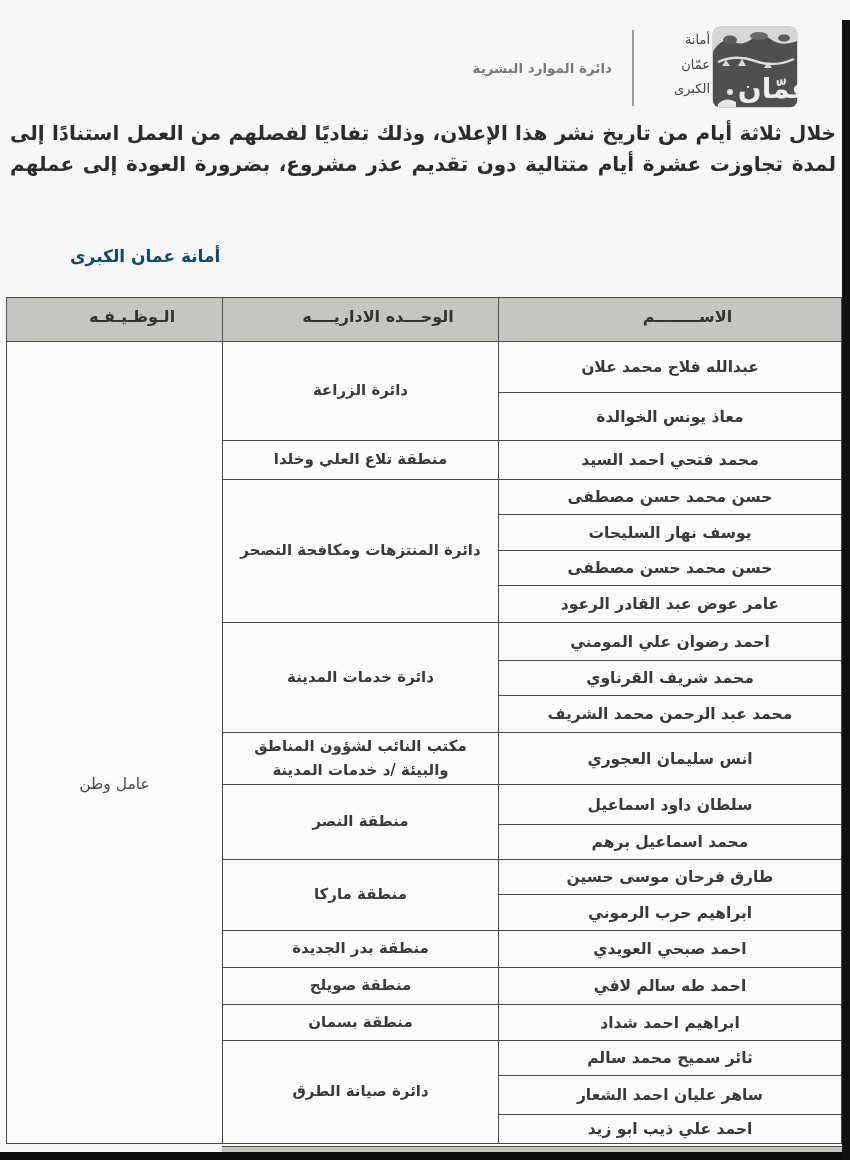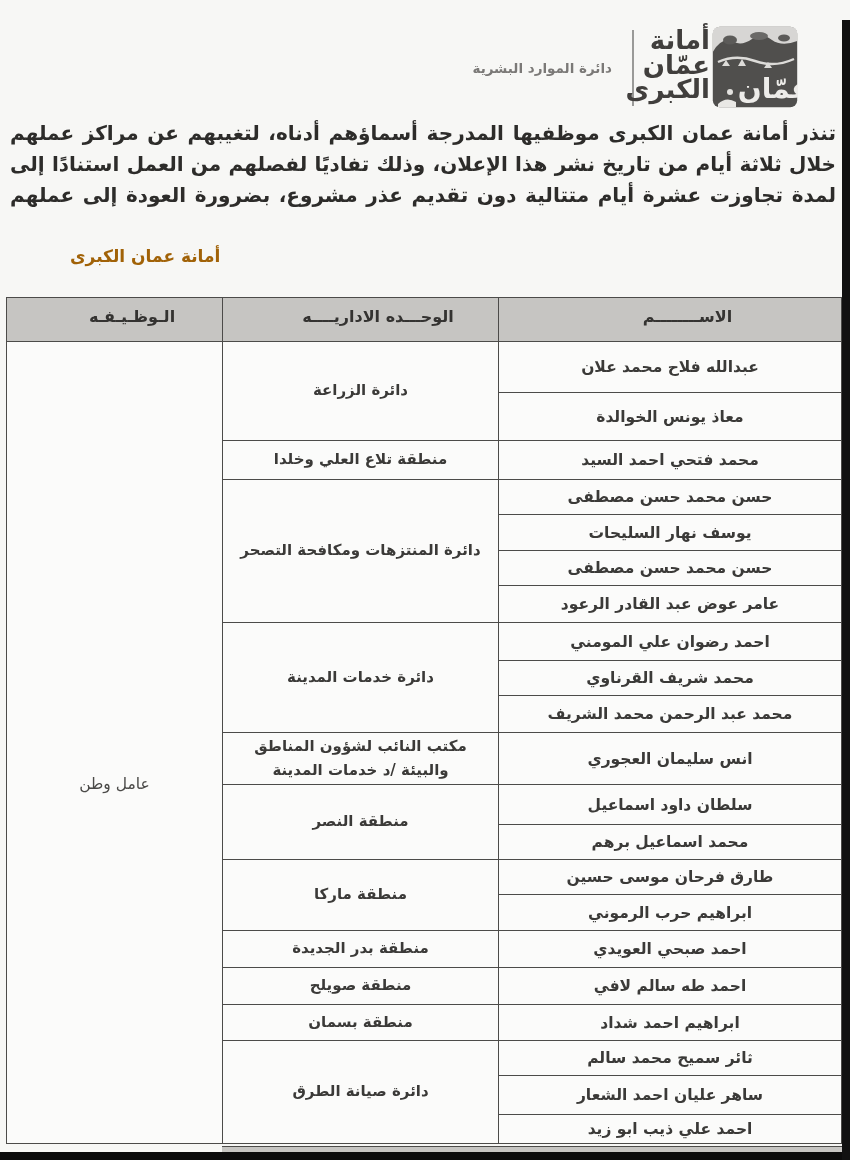--- a/index.html
+++ b/index.html
@@ -18,35 +18,35 @@
     direction:rtl;text-align:right;
     font-size:13.5px;font-weight:bold;color:#7b7977;
   }
   .brand-divider{
     position:absolute;left:632px;top:30px;width:1.5px;height:76px;
     background:#9a9a98;
   }
   .brand{
     position:absolute;left:636px;width:74px;top:28px;
     direction:rtl;text-align:right;
-    font-size:26px;line-height:24.5px;font-weight:bold;color:#413f3d;
+    font-size:13px;line-height:24.5px;font-weight:normal;color:#413f3d;
   }
   .logo{position:absolute;left:712px;top:26px;width:86px;height:82px;}
 
   
   .notice{
     position:absolute;left:10px;right:14px;top:118px;
     direction:rtl;color:#2d2c2a;
     font-size:20px;line-height:31px;font-weight:bold;
   }
   .jline{text-align:justify;text-align-last:justify;}
   .lastline{text-align:right;}
   .signature{
     position:absolute;left:70px;top:246px;
-    direction:rtl;font-size:17px;font-weight:bold;color:#a16207;
+    direction:rtl;font-size:17px;font-weight:bold;color:#0c4a6e;
   }
 
   
   table.roster{
     position:absolute;left:6px;top:297px;width:835px;
     border-collapse:collapse;table-layout:fixed;
     direction:rtl;
   }
   .roster th,.roster td{
     border:1.6px solid #4c4b49;
@@ -96,21 +96,20 @@
         <ellipse cx="72" cy="12" rx="6" ry="3.5" fill="#5c5b59"></ellipse>
         <path d="M6 36 Q 24 28 43 35 Q 62 42 82 33" stroke="#dddcd9" stroke-width="2.4" fill="none"></path>
         <path d="M10 40 L 14 34 L 18 40 Z M 26 40 L 30 33 L 34 40 Z M 52 42 L 56 36 L 60 42 Z" fill="#dddcd9"></path>
         <text x="62" y="72" text-anchor="middle" font-size="28" font-weight="bold" fill="#edece9" font-family="DejaVu Sans, sans-serif" direction="rtl">عمّان</text>
         <circle cx="18" cy="66" r="3" fill="#e3e2df"></circle>
         <path d="M6 78 Q 14 70 24 76 L 24 81.2 L 6 81.2 Z" fill="#e9e8e5"></path>
       </svg>
     </div>
 
     <div class="notice">
-      <div class="jline">تنذر أمانة عمان الكبرى موظفيها المدرجة أسماؤهم أدناه، لتغيبهم عن مراكز عملهم</div>
       <div class="jline">خلال ثلاثة أيام من تاريخ نشر هذا الإعلان، وذلك تفاديًا لفصلهم من العمل استنادًا إلى</div>
       <div class="jline">لمدة تجاوزت عشرة أيام متتالية دون تقديم عذر مشروع، بضرورة العودة إلى عملهم</div>
     </div>
     <div class="signature">أمانة عمان الكبرى</div>
 
     <table class="roster" dir="rtl">
       <colgroup>
         <col style="width:343px">
           <col style="width:276px">
           <col style="width:216px">

